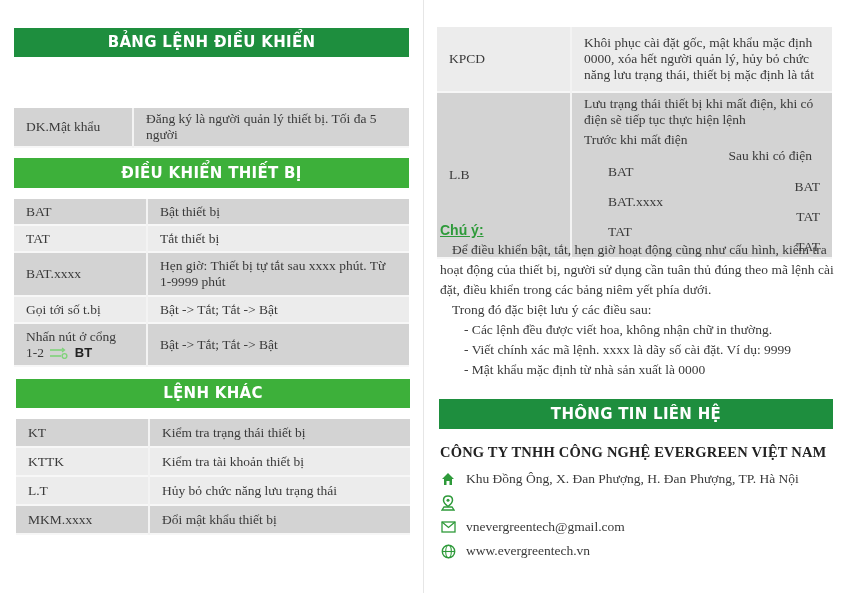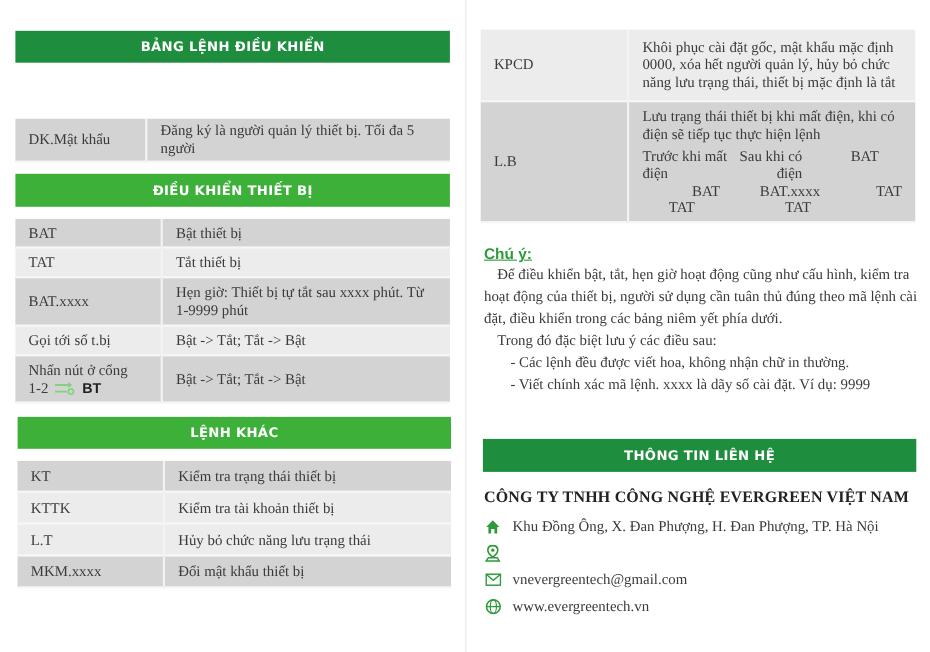--- a/index.html
+++ b/index.html
@@ -4,36 +4,36 @@
 <style>
   * { box-sizing: border-box; margin: 0; padding: 0; }
   html, body { width: 845px; height: 593px; background: #ffffff; overflow: hidden; }
   body { position: relative; font-family: "Liberation Serif", serif; color: #3a3a3a; }
   .page { position: absolute; top: 0; height: 593px; background: #fff; }
   .page-left { left: 0; width: 424px; border-right: 1px solid #e6e6e6; }
   .page-right { left: 425px; width: 420px; }
 
   .banner {
     position: absolute; color: #fff; font-family: "DejaVu Sans", sans-serif; font-weight: bold;
-    text-align: center; font-size: 12px; letter-spacing: 0.3px;
+    text-align: center; font-size: 15px; letter-spacing: 0.3px;
   }
   .banner.dark { background: #1e8e3e; }
   .banner.light { background: #3db03a; }
 
   table.cmd { position: absolute; border-collapse: collapse; font-size: 13.5px; }
   table.cmd td { padding: 3px 12px; vertical-align: middle; line-height: 16px; }
   table.cmd td.code { border-right: 2px solid #f3f3f3; }
   table.cmd tr.dark td { background: #d3d3d3; }
   table.cmd tr.light td { background: #ececec; }
   table.cmd tr { border-bottom: 2px solid #f7f7f7; }
 
   .bt-icon { display: inline-block; vertical-align: middle; width: 20px; height: 12px; margin: 0 2px; }
   .bt-label { font-family: "Liberation Sans", sans-serif; font-weight: bold; color: #222; font-size: 13px; }
 
-  .lb-grid { display: grid; grid-template-columns: 1fr 1fr 1fr; margin-top: 4px; }
+  .lb-grid { display: grid; grid-template-columns: 1fr; margin-top: 4px; }
   .lb-grid .col-head { }
   .lb-grid .left-val { padding-left: 24px; line-height: 15px; }
   .lb-grid .right-val { text-align: right; padding-right: 12px; line-height: 15px; }
   .lb-grid .right-head { text-align: right; }
 
   .note { position: absolute; left: 440px; top: 220px; width: 395px; font-size: 13.5px; line-height: 20px; color: #3a3a3a; }
   .note-title { font-family: "Liberation Sans", sans-serif; font-weight: bold; color: #2e9a3a; text-decoration: underline; font-size: 14px; }
   .note p { text-indent: 12px; }
   .note .indent { padding-left: 12px; }
   .note .bullet { padding-left: 24px; }
@@ -153,20 +153,21 @@
   </tbody>
     </table>
 </div>
 
 <div class="note">
   <div class="note-title">Chú ý:</div>
   <p>Để điều khiển bật, tắt, hẹn giờ hoạt động cũng như cấu hình, kiểm tra hoạt động của thiết bị, người sử dụng cần tuân thủ đúng theo mã lệnh cài đặt, điều khiển trong các bảng niêm yết phía dưới.</p>
   <div class="indent">Trong đó đặc biệt lưu ý các điều sau:</div>
   <div class="bullet">- Các lệnh đều được viết hoa, không nhận chữ in thường.</div>
   <div class="bullet">- Viết chính xác mã lệnh. xxxx là dãy số cài đặt. Ví dụ: 9999</div>
+  <div class="bullet">- Mật khẩu mặc định từ nhà sản xuất là 0000</div>
 </div>
 
 <div class="banner dark" style="left:439px;top:399px;width:394px;height:30px;line-height:30px;">
   <span>THÔNG TIN LIÊN HỆ</span>
 </div>
 
 <div class="contact">
   <div class="company">CÔNG TY TNHH CÔNG NGHỆ EVERGREEN VIỆT NAM</div>
   <div class="contact-row">
     <span class="ic">

